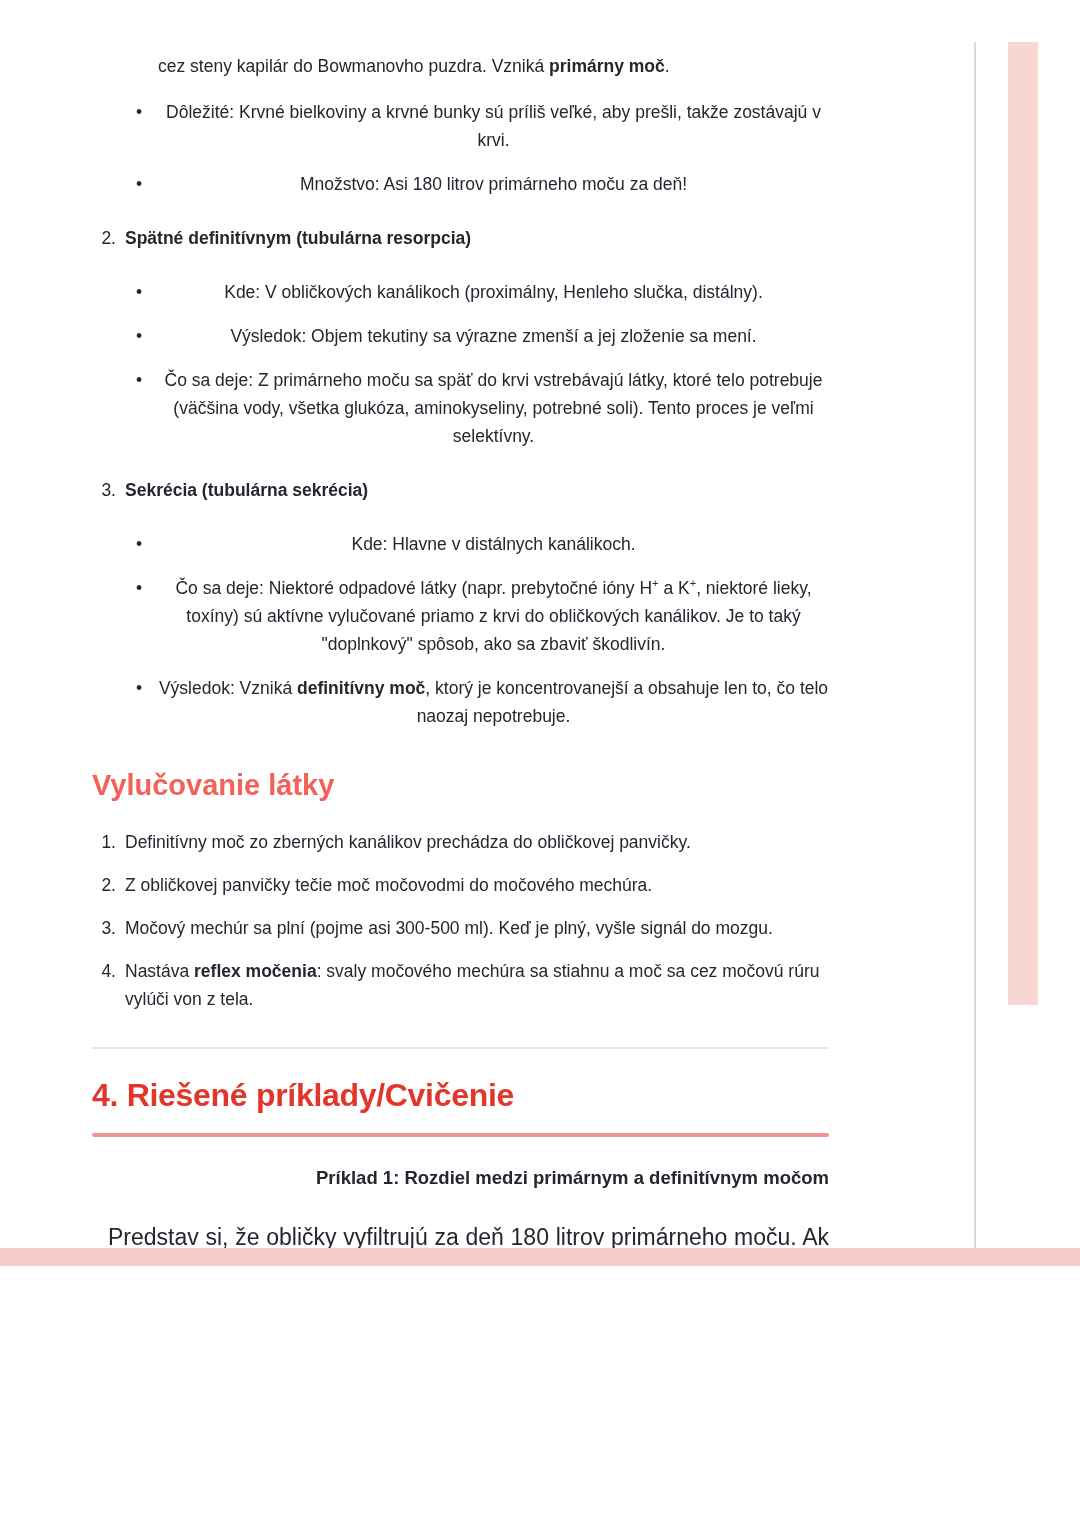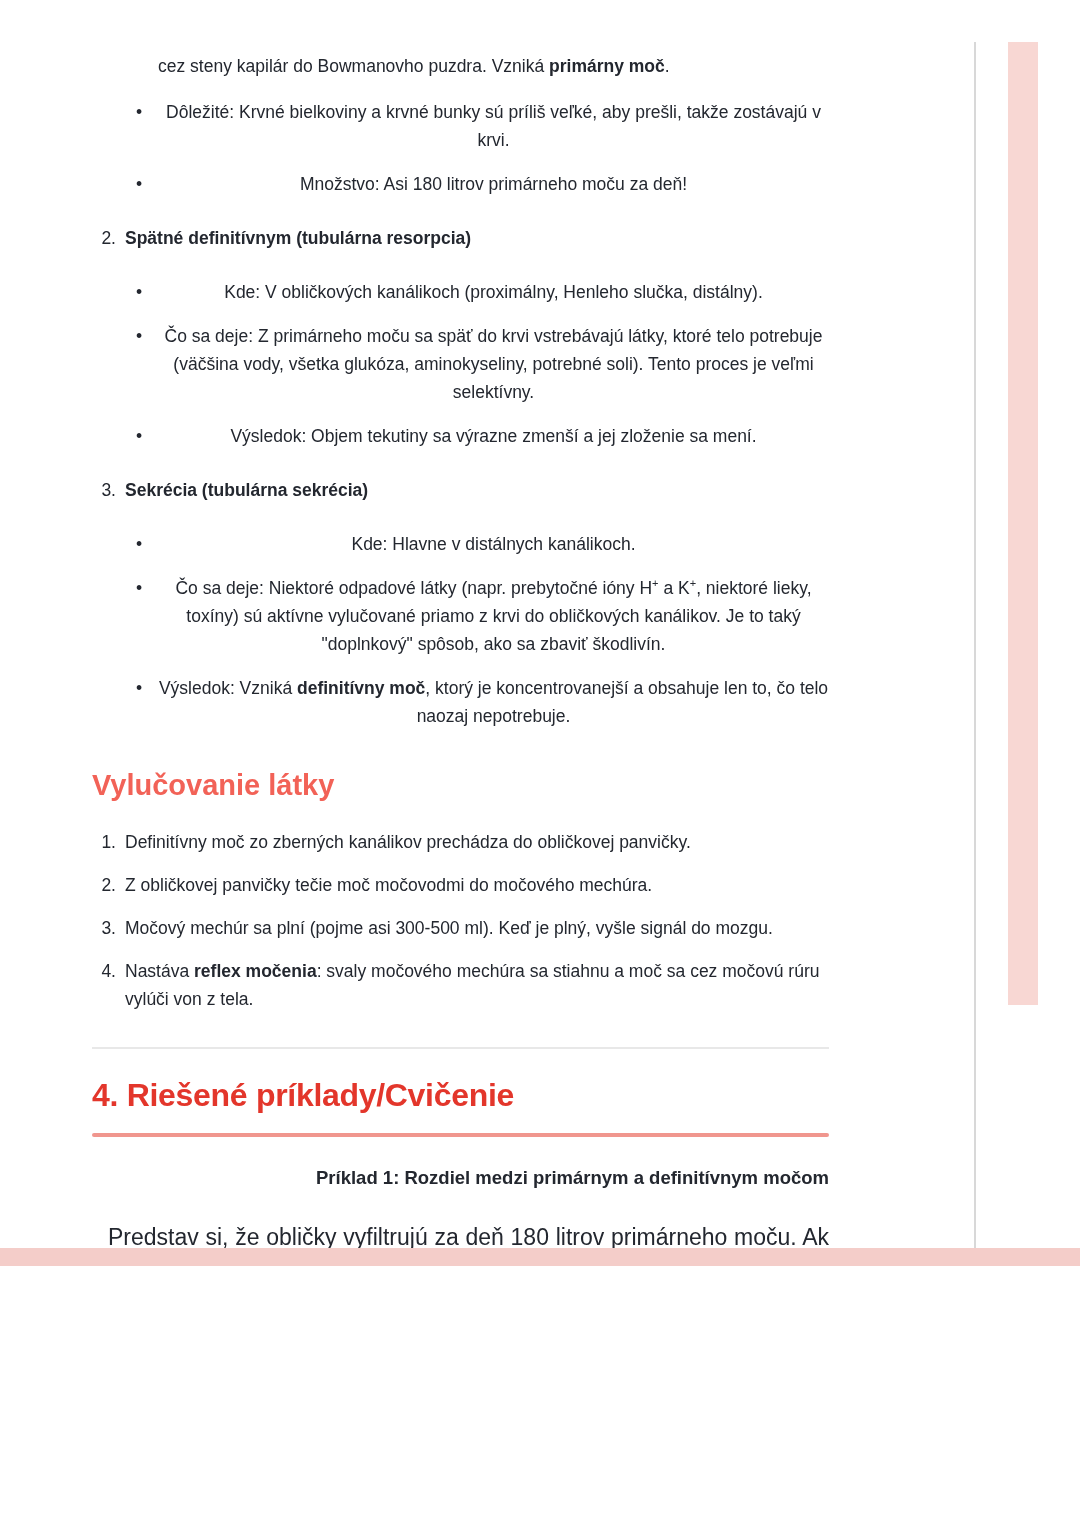--- a/index.html
+++ b/index.html
@@ -177,22 +177,22 @@
       <li><span>Množstvo: Asi 180 litrov primárneho moču za deň!</span></li>
     </ul>
 
     <div class="numbered-section">
       <span class="num">2.</span>
       <span class="title">Spätné definitívnym (tubulárna resorpcia)</span>
     </div>
 
     <ul class="bullets">
       <li><span>Kde: V obličkových kanálikoch (proximálny, Henleho slučka, distálny).</span></li>
+      <li><span>Výsledok: Objem tekutiny sa výrazne zmenší a jej zloženie sa mení.</span></li>
       <li><span>Čo sa deje: Z primárneho moču sa späť do krvi vstrebávajú látky, ktoré telo potrebuje (väčšina vody, všetka glukóza, aminokyseliny, potrebné soli). Tento proces je veľmi selektívny.</span></li>
-      <li><span>Výsledok: Objem tekutiny sa výrazne zmenší a jej zloženie sa mení.</span></li>
     </ul>
 
     <div class="numbered-section">
       <span class="num">3.</span>
       <span class="title">Sekrécia (tubulárna sekrécia)</span>
     </div>
 
     <ul class="bullets">
       <li><span>Kde: Hlavne v distálnych kanálikoch.</span></li>
       <li><span>Čo sa deje: Niektoré odpadové látky (napr. prebytočné ióny H</span><sup>+</sup><span> a K</span><sup>+</sup><span>, niektoré lieky, toxíny) sú aktívne vylučované priamo z krvi do obličkových kanálikov. Je to taký "doplnkový" spôsob, ako sa zbaviť škodlivín.</span></li>

